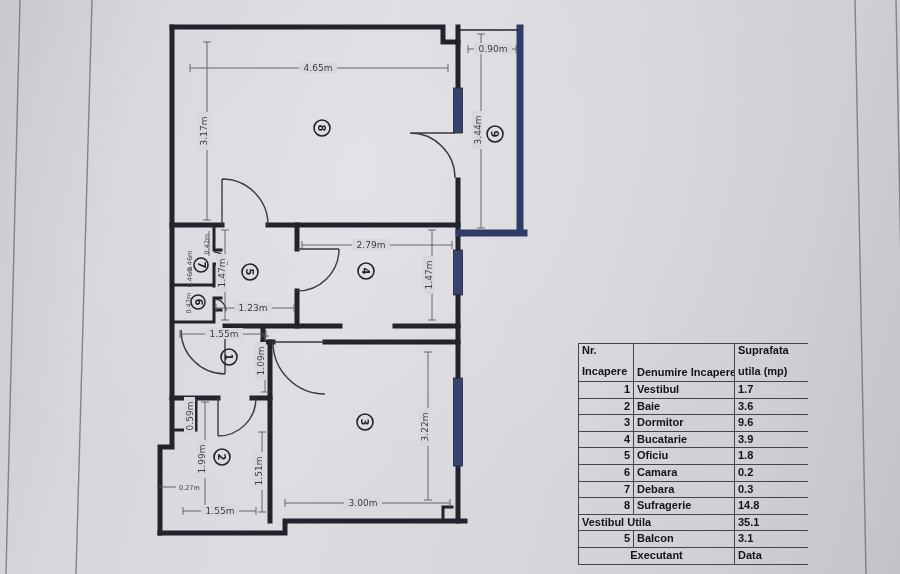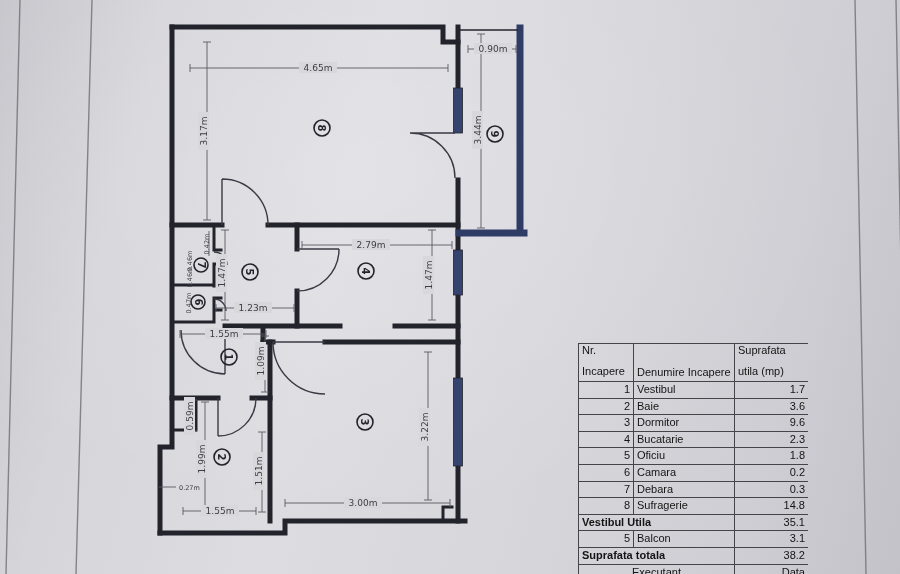--- a/index.html
+++ b/index.html
@@ -28,25 +28,25 @@
   
   .area-table-wrap{
     position:absolute;left:578px;top:343px;width:230px;height:231px;overflow:hidden;
   }
   table.area{
     border-collapse:collapse;table-layout:fixed;width:230px;
     font-size:11px;color:#141414;
   }
   table.area td{
     border:1px solid #454549;padding:0 3px;height:15.6px;line-height:1.05;
-    overflow:hidden;white-space:nowrap;
+    overflow:hidden;white-space:nowrap;font-weight:bold;
   }
   table.area td.hdr{height:34px;vertical-align:top;padding-top:1px;}
   td.nr{text-align:right;padding-right:3px;}
-  td.val{text-align:right;}
+  td.val{text-align:left;}
   td.tot{font-weight:bold;}
   td.ctr{text-align:center;}
   .hdr .l2{margin-top:9px;}
 </style>
 </head>
 <body>
 
 <svg width="900" height="574" viewBox="0 0 900 574">
 
   <g>
@@ -261,21 +261,21 @@
       <td class="val">3.6</td>
     </tr>
     <tr>
       <td class="nr">3</td>
       <td>Dormitor</td>
       <td class="val">9.6</td>
     </tr>
     <tr>
       <td class="nr">4</td>
       <td>Bucatarie</td>
-      <td class="val">2.3</td>
+      <td class="val">3.9</td>
     </tr>
     <tr>
       <td class="nr">5</td>
       <td>Oficiu</td>
       <td class="val">1.8</td>
     </tr>
     <tr>
       <td class="nr">6</td>
       <td>Camara</td>
       <td class="val">0.2</td>
@@ -293,22 +293,18 @@
     <tr>
       <td class="tot" colspan="2">Vestibul Utila</td>
       <td class="val">35.1</td>
     </tr>
     <tr>
       <td class="nr">5</td>
       <td>Balcon</td>
       <td class="val">3.1</td>
     </tr>
     <tr>
-      <td class="tot" colspan="2">Suprafata totala</td>
-      <td class="val">38.2</td>
-    </tr>
-    <tr>
       <td class="ctr" colspan="2">Executant</td>
       <td class="val">Data</td>
     </tr>
   </tbody>
     </table>
 </div>
 
 </body></html>

